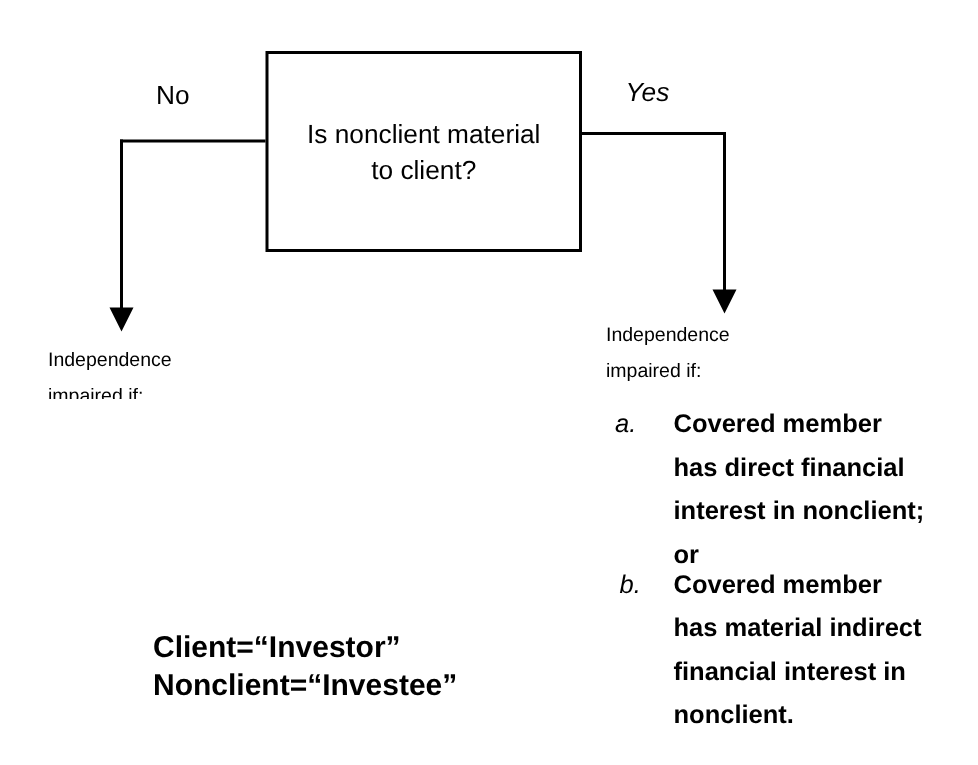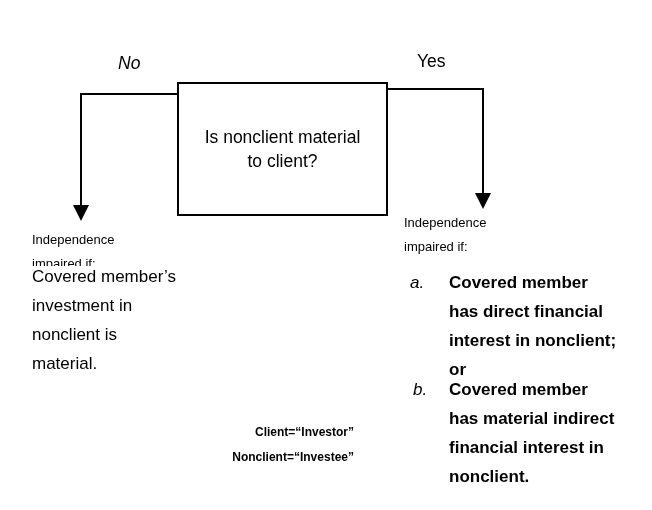--- a/index.html
+++ b/index.html
@@ -19,37 +19,36 @@
   .abs { position: absolute; }
   .pre { white-space: pre-line; }
 
   
   .question-box {
     left: 177px; top: 34px;
     width: 211px; height: 134px;
     border: 2px solid #000000;
     box-sizing: border-box;
     text-align: center;
-    margin-top: 48px;
   }
   .question-text {
     display: block;
     margin-top: 41px;
     font-size: 17.5px;
     line-height: 24px;
     white-space: pre-line;
   }
 
   
   .branch-label {
     font-size: 17.5px;
     line-height: 18px;
   }
-  .no-label  { left: 118px; top: 54px; font-style: italic; }
-  .yes-label { left: 417px; top: 52px; }
+  .no-label  { left: 104px; top: 54px; }
+  .yes-label { left: 417px; top: 52px; font-style: italic; }
 
   
   .line { background: #000000; }
   .no-hline  { left: 80px;  top: 93px; width: 97px;  height: 2px; }
   .no-vline  { left: 80px;  top: 93px; width: 2px;   height: 114px; }
   .yes-hline { left: 388px; top: 88px; width: 95px;  height: 2px; }
   .yes-vline { left: 482px; top: 88px; width: 2px;   height: 107px; }
 
   
   .arrowhead {
@@ -92,22 +91,22 @@
     line-height: 29px;
     font-weight: bold;
   }
   .body-a { left: 449px; top: 268px; }
   .body-b { left: 449px; top: 375px; }
 
   
   .legend {
     left: 102px; top: 420px;
     width: 252px;
-    text-align: right;
-    font-size: 12px;
+    text-align: left;
+    font-size: 20px;
     font-weight: bold;
     line-height: 24.5px;
   }
 </style>
 </head>
 <body>
 
 <div class="canvas">
 
   <div class="abs question-box">
@@ -121,24 +120,20 @@
   <div class="abs line no-hline"></div>
   <div class="abs line no-vline"></div>
   <div class="abs arrowhead no-arrowhead"></div>
 
   <div class="abs line yes-hline"></div>
   <div class="abs line yes-vline"></div>
   <div class="abs arrowhead yes-arrowhead"></div>
 
   <div class="abs pre result-heading no-heading">Independence
 impaired if:</div>
-  <div class="abs pre no-body">Covered member’s
-investment in
-nonclient is
-material.</div>
 
   <div class="abs pre result-heading yes-heading">Independence
 impaired if:</div>
 
   <div class="abs list-marker marker-a">a.</div>
   <div class="abs pre list-body body-a">Covered member
 has direct financial
 interest in nonclient;
 or</div>
 

